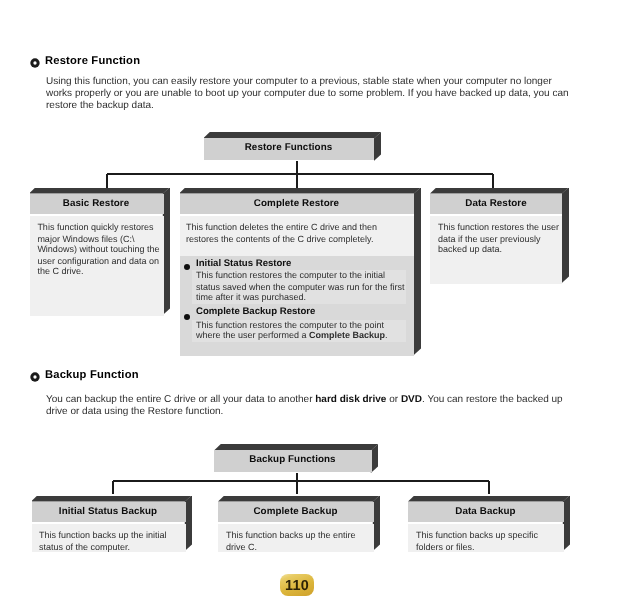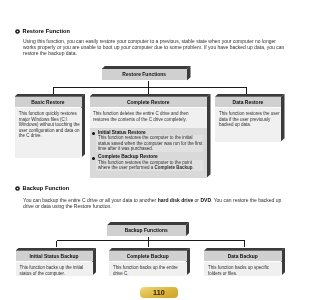--- a/index.html
+++ b/index.html
@@ -181,14 +181,14 @@
         <i class="t"></i>
         <i class="r"></i>
       </div>
     <div class="hdr">
         <span>Data Backup</span>
       </div>
     <div class="body"></div>
   </div>
   <div class="ptxt" style="left:208px;top:265px;width:70px;">This function backs up specific folders or files.</div>
 
-  <div class="pagenum" style="left:140px;top:287px;width:38px;height:10.8px;">110</div>
+  <div class="pagenum" style="left:140px;top:287px;width:17px;height:10.8px;">110</div>
 </div>
 
 </body></html>

